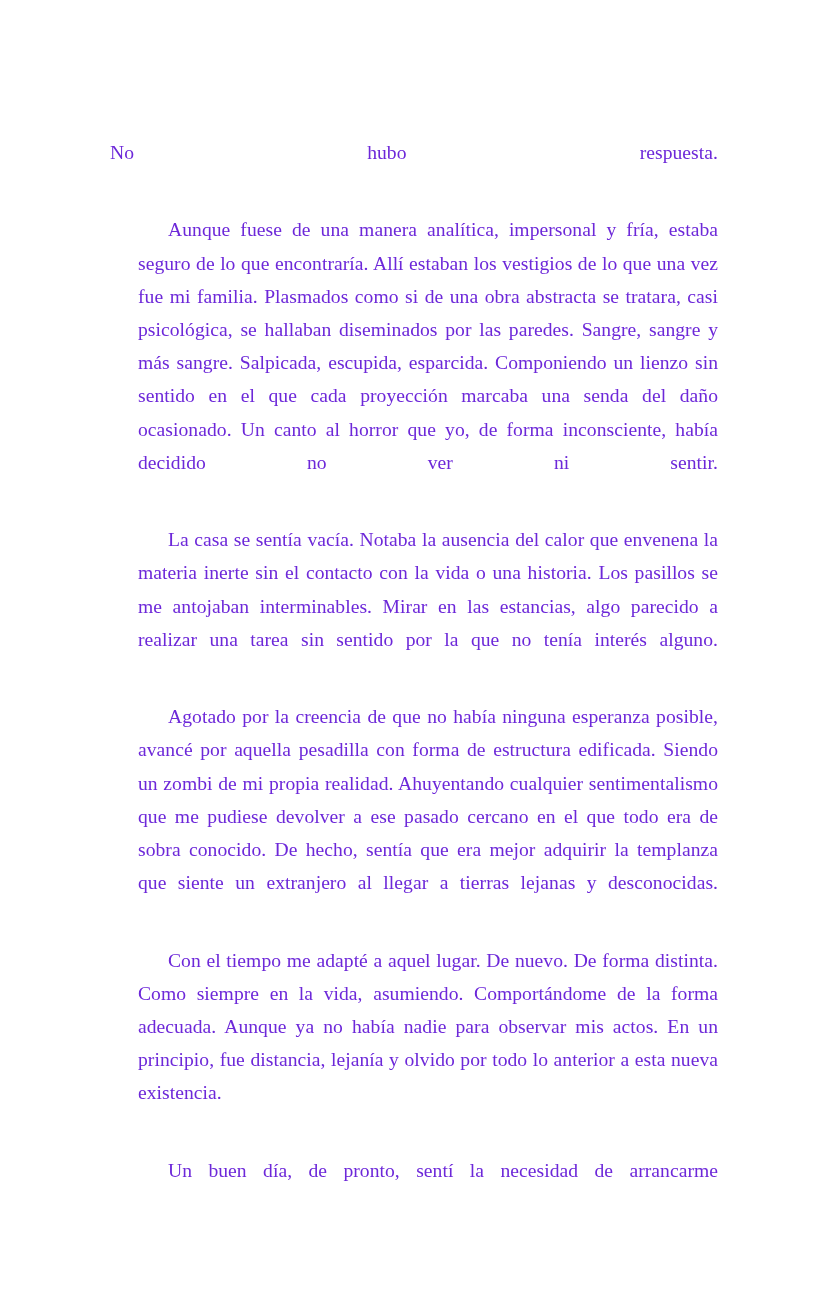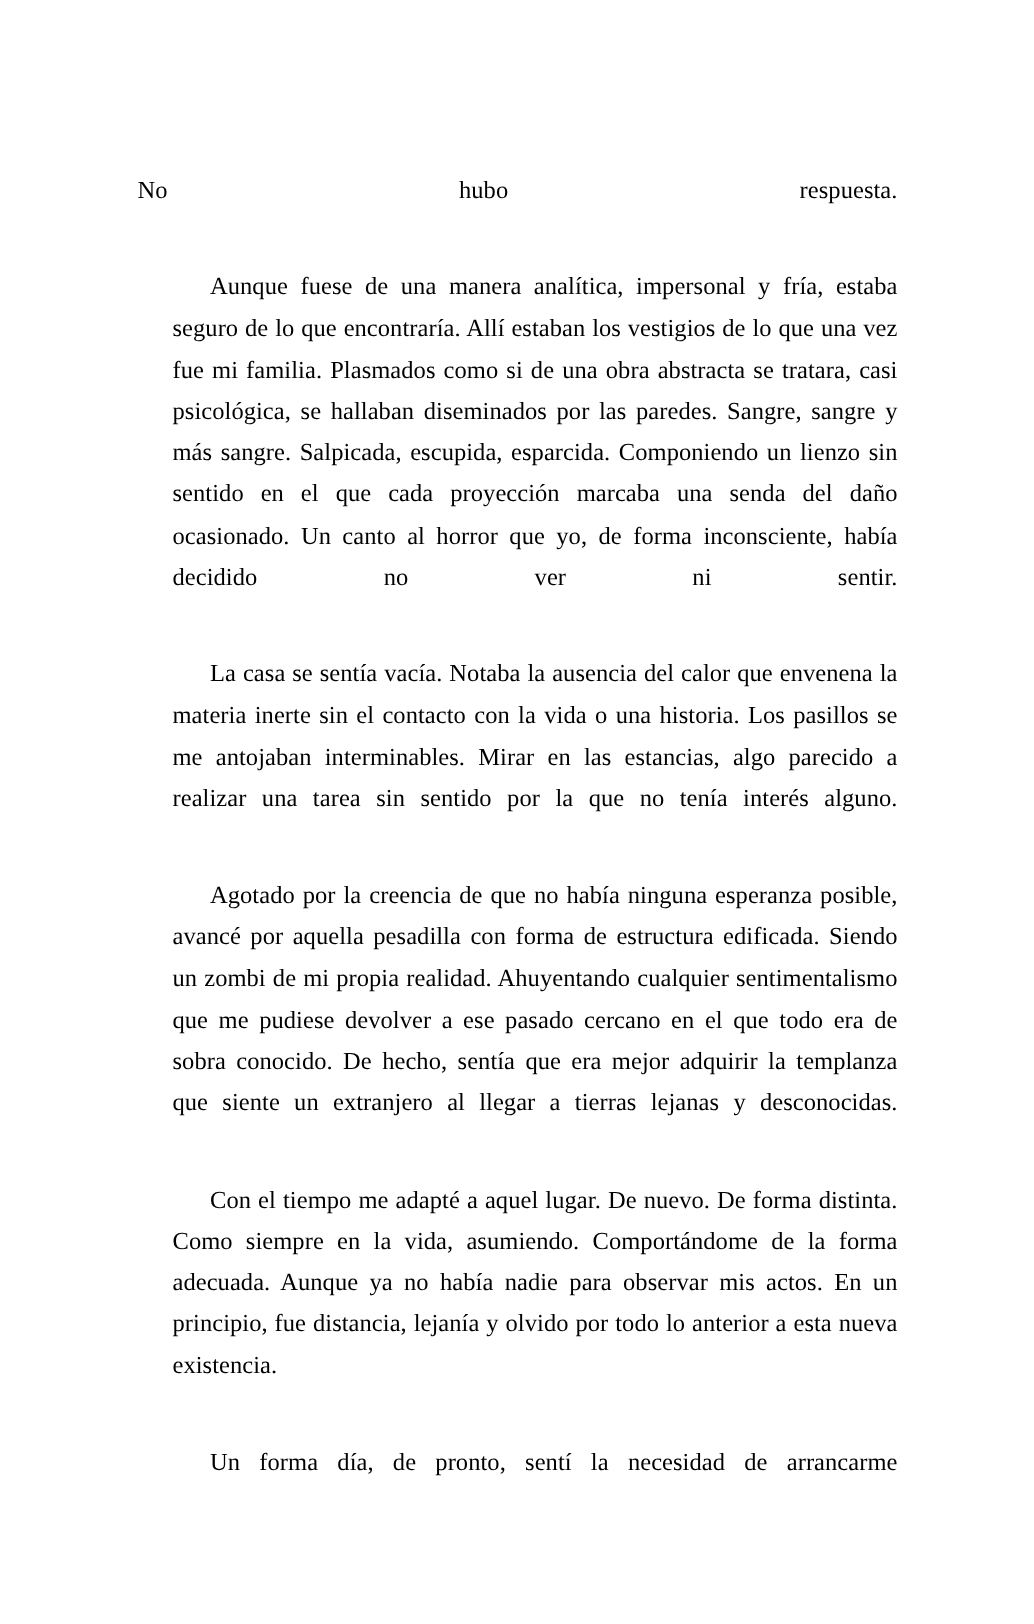--- a/index.html
+++ b/index.html
@@ -18,21 +18,21 @@
   .text-block {
     position: absolute;
     left: 110px;
     top: 136px;
     width: 608px;
   }
   .para {
     font-family: "Liberation Serif", "DejaVu Serif", serif;
     font-size: 19.6px;
     line-height: 33.2px;
-    color: #000000;
+    color: #6d28d9;
     text-align: justify;
     text-justify: inter-word;
     margin: 0 0 11px 0;
     -webkit-font-smoothing: antialiased;
     letter-spacing: 0.05px;
     word-spacing: 0.2px;
   }
   .para:last-child {
     margin-bottom: 0;
   }
@@ -59,16 +59,16 @@
     <p class="para no-indent">No hubo respuesta.</p>
 
     <p class="para indent">Aunque fuese de una manera analítica, impersonal y fría, estaba seguro de lo que  encontraría. Allí estaban los vestigios de lo que una vez fue mi familia. Plasmados como si de una obra abstracta se tratara, casi psicológica, se hallaban diseminados por las paredes. Sangre, sangre y más sangre. Salpicada, escupida, esparcida. Componiendo un lienzo sin sentido en el que cada proyección marcaba una senda del daño ocasionado. Un canto al horror que yo, de forma inconsciente, había decidido no ver ni sentir.</p>
 
     <p class="para indent">La casa se sentía vacía. Notaba la ausencia del calor que envenena la materia inerte sin el contacto con la vida o una historia. Los pasillos se me antojaban interminables. Mirar en las estancias, algo parecido a realizar una tarea sin sentido por la que no tenía interés alguno.</p>
 
     <p class="para indent">Agotado por la creencia de que no había ninguna esperanza posible, avancé por aquella pesadilla con forma de estructura edificada. Siendo un zombi de mi propia realidad. Ahuyentando cualquier sentimentalismo que me pudiese devolver a ese pasado cercano en el que todo era de sobra conocido. De hecho, sentía que era mejor adquirir la templanza que siente un extranjero al llegar a tierras lejanas y desconocidas.</p>
 
     <p class="para indent">Con el tiempo me adapté a aquel lugar. De nuevo. De forma distinta. Como siempre en la vida, asumiendo. Comportándome de la forma adecuada. Aunque ya no había nadie para observar mis actos. En un principio, fue distancia, lejanía y olvido por todo lo anterior a esta nueva existencia.</p>
 
-    <p class="para indent">Un forma día, de pronto, sentí la necesidad de arrancarme</p>
+    <p class="para indent">Un buen día, de pronto, sentí la necesidad de arrancarme</p>
 
   </div>
 </div>
 
 </body></html>

